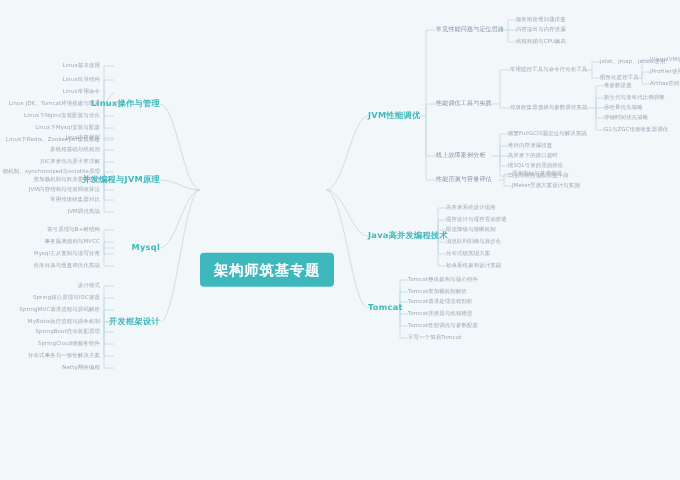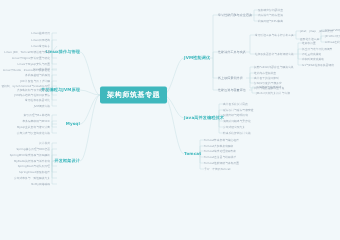--- a/index.html
+++ b/index.html
@@ -13,20 +13,21 @@
 
   .node{position:absolute;white-space:nowrap;line-height:1;}
 
   
   .root{
     background:#3fb8bd;color:#ffffff;
     font-size:7.2px;font-weight:bold;
     padding:5px 7px;border-radius:2px;
     letter-spacing:.4px;
     transform:translateY(-50%);
+    margin-top:40px;
   }
   
   .b1{
     color:#3fb8bd;font-size:4.1px;font-weight:bold;
     transform:translateY(-50%);letter-spacing:.15px;
   }
   
   .b2{
     color:#7f8fa0;font-size:3.0px;
     transform:translateY(-50%);letter-spacing:.1px;

